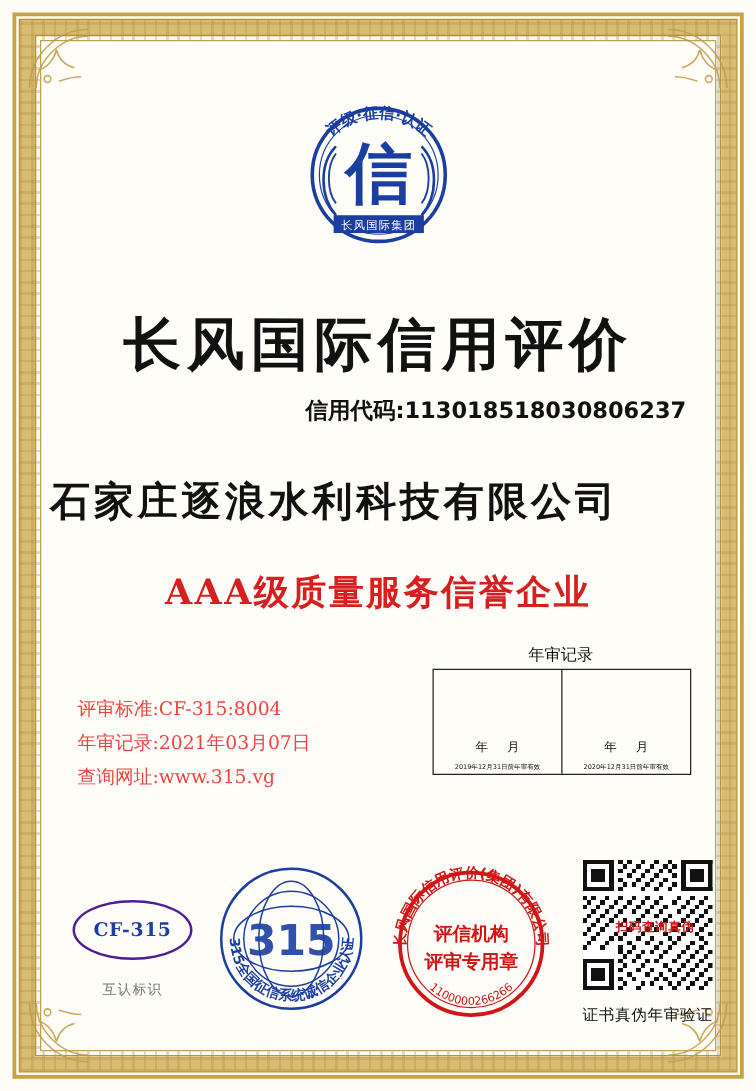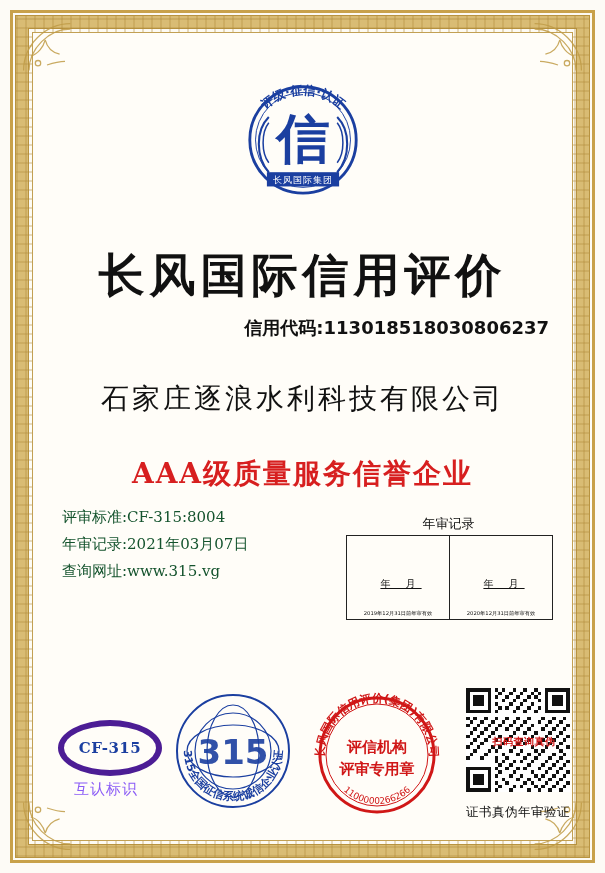--- a/index.html
+++ b/index.html
@@ -99,49 +99,48 @@
     font-family: "DejaVu Sans", "Liberation Sans", sans-serif;
     font-size: 18px;
     font-weight: bold;
     color: #111;
     letter-spacing: 0px;
   }
   .company-name {
     position: absolute;
     top: 340px;
     left: 0; right: 0;
-    text-align: center;
     font-family: "DejaVu Sans", "Liberation Sans", sans-serif;
-    font-weight: normal;
-    font-size: 28px;
+    font-weight: bold;
+    font-size: 32px;
     letter-spacing: 3px;
     color: #111;
     white-space: nowrap;
   }
   .award-line {
     position: absolute;
     top: 415px;
     left: 0; right: 0;
     text-align: center;
     font-family: "DejaVu Serif", "Liberation Serif", serif;
     font-weight: bold;
     font-size: 28px;
     letter-spacing: 2px;
     color: #d71f1f;
     white-space: nowrap;
   }
 
   
   .details {
     position: absolute;
-    top: 464px;
+    top: 514px;
     left: 22px;
     font-family: "DejaVu Serif", "Liberation Serif", serif;
     font-size: 15px;
-    color: #14532d;
+    color: #ef4444;
     line-height: 27px;
   }
   .details div { white-space: nowrap; }
 
   
   .review-box {
     position: absolute;
     top: 475px;
     right: 14px;
     width: 205px;
@@ -167,22 +166,21 @@
     justify-content: flex-end;
     align-items: center;
   }
   .review-cell + .review-cell { border-left: 1px solid #222; }
   .review-ym {
     font-family: "DejaVu Sans", "Liberation Sans", sans-serif;
     font-size: 10px;
     color: #111;
     letter-spacing: 6px;
     padding-left: 6px;
-    margin-bottom: 19px;
-    text-decoration: underline;
+    margin-bottom: 5px;
   }
   .review-note {
     font-family: "DejaVu Sans", "Liberation Sans", sans-serif;
     font-size: 5.5px;
     color: #111;
     margin-bottom: 2px;
     transform: scale(.95);
   }
 
   
@@ -196,36 +194,36 @@
 
   .seal-cf {
     left: 18px;
     top: 52px;
     width: 96px;
     text-align: center;
   }
   .cf-oval {
     width: 92px;
     height: 44px;
-    border: 6px solid #4c1d95;
+    border: 2px solid #4c1d95;
     border-radius: 50%;
     display: flex;
     align-items: center;
     justify-content: center;
     color: #1b3fa0;
     font-family: "DejaVu Serif", "Liberation Serif", serif;
     font-weight: bold;
     font-size: 15px;
     letter-spacing: .5px;
   }
   .cf-caption {
-    margin-top: 4px;
+    margin-top: 16px;
     font-family: "DejaVu Sans", "Liberation Sans", sans-serif;
-    font-size: 15px;
-    color: #8b5cf6;
+    font-size: 11px;
+    color: #737373;
     letter-spacing: 1px;
   }
 
   .seal-315 {
     left: 128px;
     top: 18px;
     width: 130px;
     height: 130px;
   }
   .seal-315 svg, .seal-red svg, .qr-box svg { display: block; }

